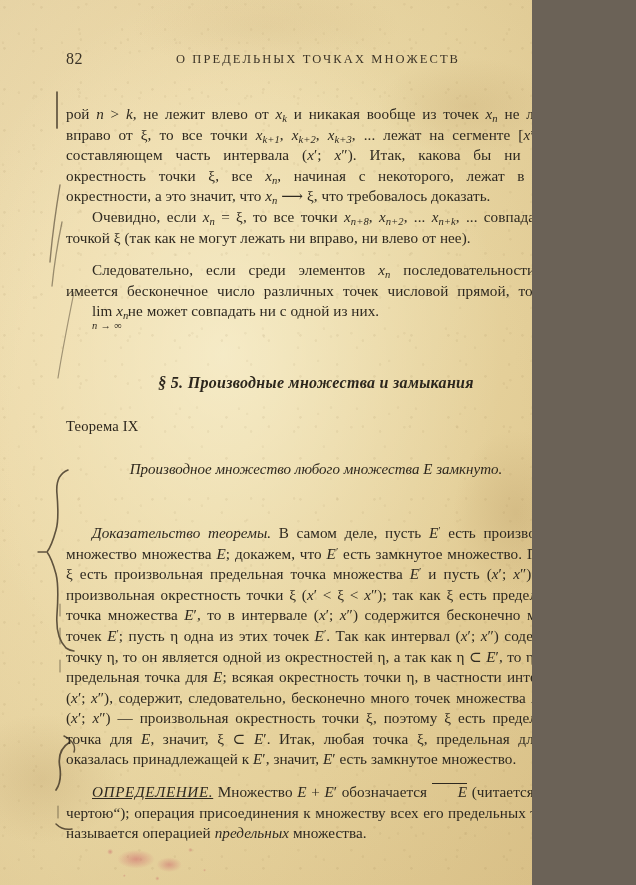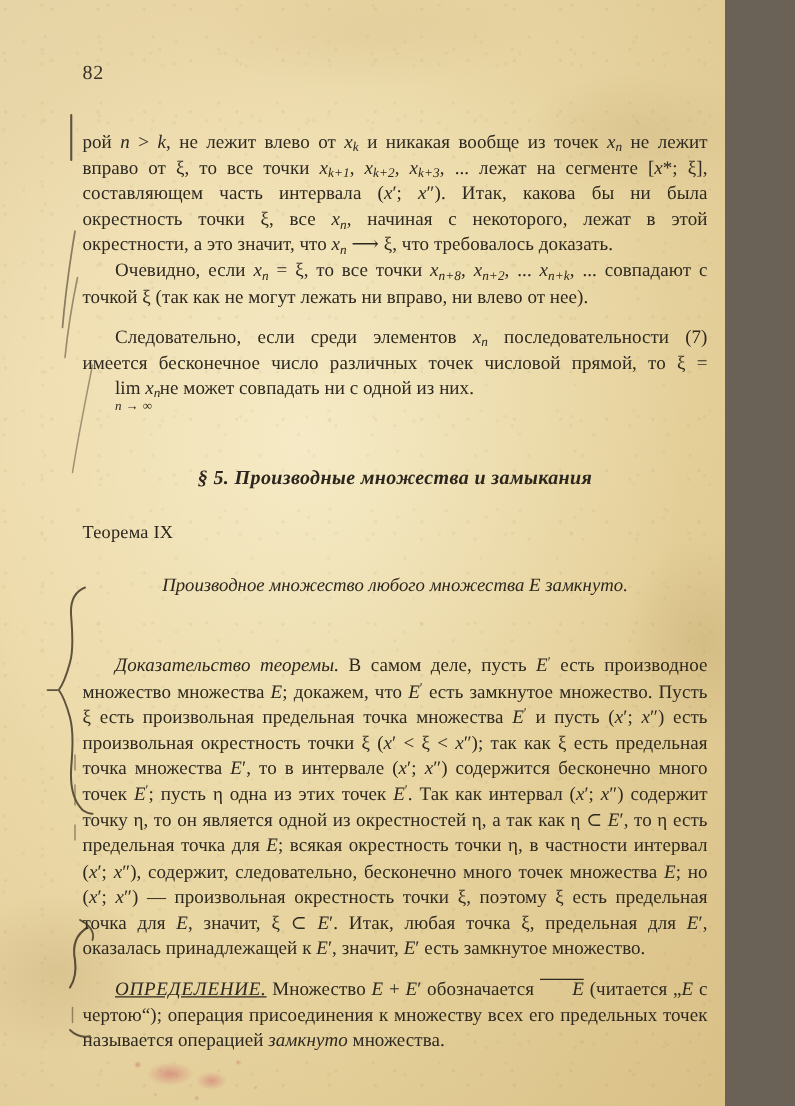--- a/index.html
+++ b/index.html
@@ -6,21 +6,21 @@
     margin: 0;
     padding: 0;
     background: #6b6257;
   }
   body {
     font-family: "Liberation Serif", "DejaVu Serif", serif;
   }
 
   .page {
     position: relative;
-    width: 580px;
+    width: 532px;
     height: 885px;
     overflow: hidden;
     background:
       radial-gradient(ellipse 70% 55% at 42% 40%, rgba(255,250,225,0.55) 0%, rgba(255,248,218,0.22) 45%, rgba(255,245,210,0) 75%),
       radial-gradient(ellipse 120% 95% at 50% 50%, rgba(238,216,160,0.0) 40%, rgba(206,178,122,0.40) 82%, rgba(176,146,96,0.70) 100%),
       linear-gradient(115deg, #efdfb4 0%, #ecd9a9 22%, #e9d7a4 48%, #e4cf99 72%, #dcc48b 100%);
     color: #2f2a20;
   }
 
   
@@ -235,20 +235,21 @@
 
       <path d="M58,806 L58,818" stroke-width="1.2" opacity="0.6"></path>
       <path d="M56,824 C60,828 66,830 72,829" stroke-width="1.5"></path>
     </g>
   </svg>
 
   <div class="content">
 
     <div class="runhead">
       <div class="folio">82</div>
+      <div class="runtitle">О предельных точках множеств</div>
     </div>
 
     <div class="body">
 
       <p class="t noind">рой <span class="m">n</span> &gt; <span class="m">k</span>, не лежит влево от <span class="m">x<sub>k</sub></span> и никакая вообще из точек <span class="m">x<sub>n</sub></span> не лежит вправо от ξ, то все точки <span class="m">x<sub>k+1</sub></span>, <span class="m">x<sub>k+2</sub></span>, <span class="m">x<sub>k+3</sub></span>, ... лежат на сегменте [<span class="m">x</span>*; ξ], составляющем часть интервала (<span class="m">x</span>′; <span class="m">x</span>″). Итак, какова бы ни была окрестность точки ξ, все <span class="m">x<sub>n</sub></span>, начиная с некоторого, лежат в этой окрестности, а это значит, что <span class="m">x<sub>n</sub></span> ⟶ ξ, что требовалось доказать.</p>
 
       <p class="t">Очевидно, если <span class="m">x<sub>n</sub></span> = ξ, то все точки <span class="m">x<sub>n+8</sub></span>, <span class="m">x<sub>n+2</sub></span>, ... <span class="m">x<sub>n+k</sub></span>, ... совпадают с точкой ξ (так как не могут лежать ни вправо, ни влево от нее).</p>
 
       <p class="t gap">Следовательно, если среди элементов <span class="m">x<sub>n</sub></span> последовательности (7) имеется бесконечное число различных точек числовой прямой, то ξ = <span class="limbox"><span class="lmain">lim&nbsp;<span class="m">x<sub>n</sub></span></span><span class="lsub"><span class="m">n</span> → ∞</span></span> не может совпадать ни с одной из них.</p>
 
@@ -260,19 +261,19 @@
 
       <div style="height:12px"></div>
       <p class="thm-state"><i class="it">Производное множество любого множества</i> <span class="m">E</span> <i class="it">замкнуто.</i></p>
 
       <div style="height:16px"></div>
 
       <div style="height:16px"></div>
       <p class="t"><i class="it">Доказательство теоремы.</i> В самом деле, пусть <span class="m">E</span><sup>′</sup> есть производное множество множества <span class="m">E</span>; докажем, что <span class="m">E</span><sup>′</sup> есть замкнутое множество. Пусть ξ есть произвольная предельная точка множества <span class="m">E</span><sup>′</sup> и пусть (<span class="m">x</span>′; <span class="m">x</span>″) есть произвольная окрестность точки ξ (<span class="m">x</span>′ &lt; ξ &lt; <span class="m">x</span>″); так как ξ есть предельная точка множества <span class="m">E</span>′, то в интервале (<span class="m">x</span>′; <span class="m">x</span>″) содержится бесконечно много точек <span class="m">E</span><sup>′</sup>; пусть η одна из этих точек <span class="m">E</span><sup>′</sup>. Так как интервал (<span class="m">x</span>′; <span class="m">x</span>″) содержит точку η, то он является одной из окрестностей η, а так как η ⊂ <span class="m">E</span>′, то η есть предельная точка для <span class="m">E</span>; всякая окрестность точки η, в частности интервал (<span class="m">x</span>′; <span class="m">x</span>″), содержит, следовательно, бесконечно много точек множества <span class="m">E</span>; но (<span class="m">x</span>′; <span class="m">x</span>″) — произвольная окрестность точки ξ, поэтому ξ есть предельная точка для <span class="m">E</span>, значит, ξ ⊂ <span class="m">E</span>′. Итак, любая точка ξ, предельная для <span class="m">E</span>′, оказалась принадлежащей к <span class="m">E</span>′, значит, <span class="m">E</span>′ есть замкнутое множество.</p>
 
       <div style="height:12px"></div>
-      <p class="t"><i class="it defword">ОПРЕДЕЛЕНИЕ.</i> Множество <span class="m">E</span> + <span class="m">E</span>′ обозначается <span class="ovl">E</span> (читается „<span class="m">E</span> с чертою“); операция присоединения к множеству всех его предельных точек называется операцией <i class="it">замкнуто</i> множества.</p>
+      <p class="t"><i class="it defword">ОПРЕДЕЛЕНИЕ.</i> Множество <span class="m">E</span> + <span class="m">E</span>′ обозначается <span class="ovl">E</span> (читается „<span class="m">E</span> с чертою“); операция присоединения к множеству всех его предельных точек называется операцией <i class="it">предельных</i> множества.</p>
 
       <div style="height:16px"></div>
 
     </div>
   </div>
 </div>
 
 </body></html>

